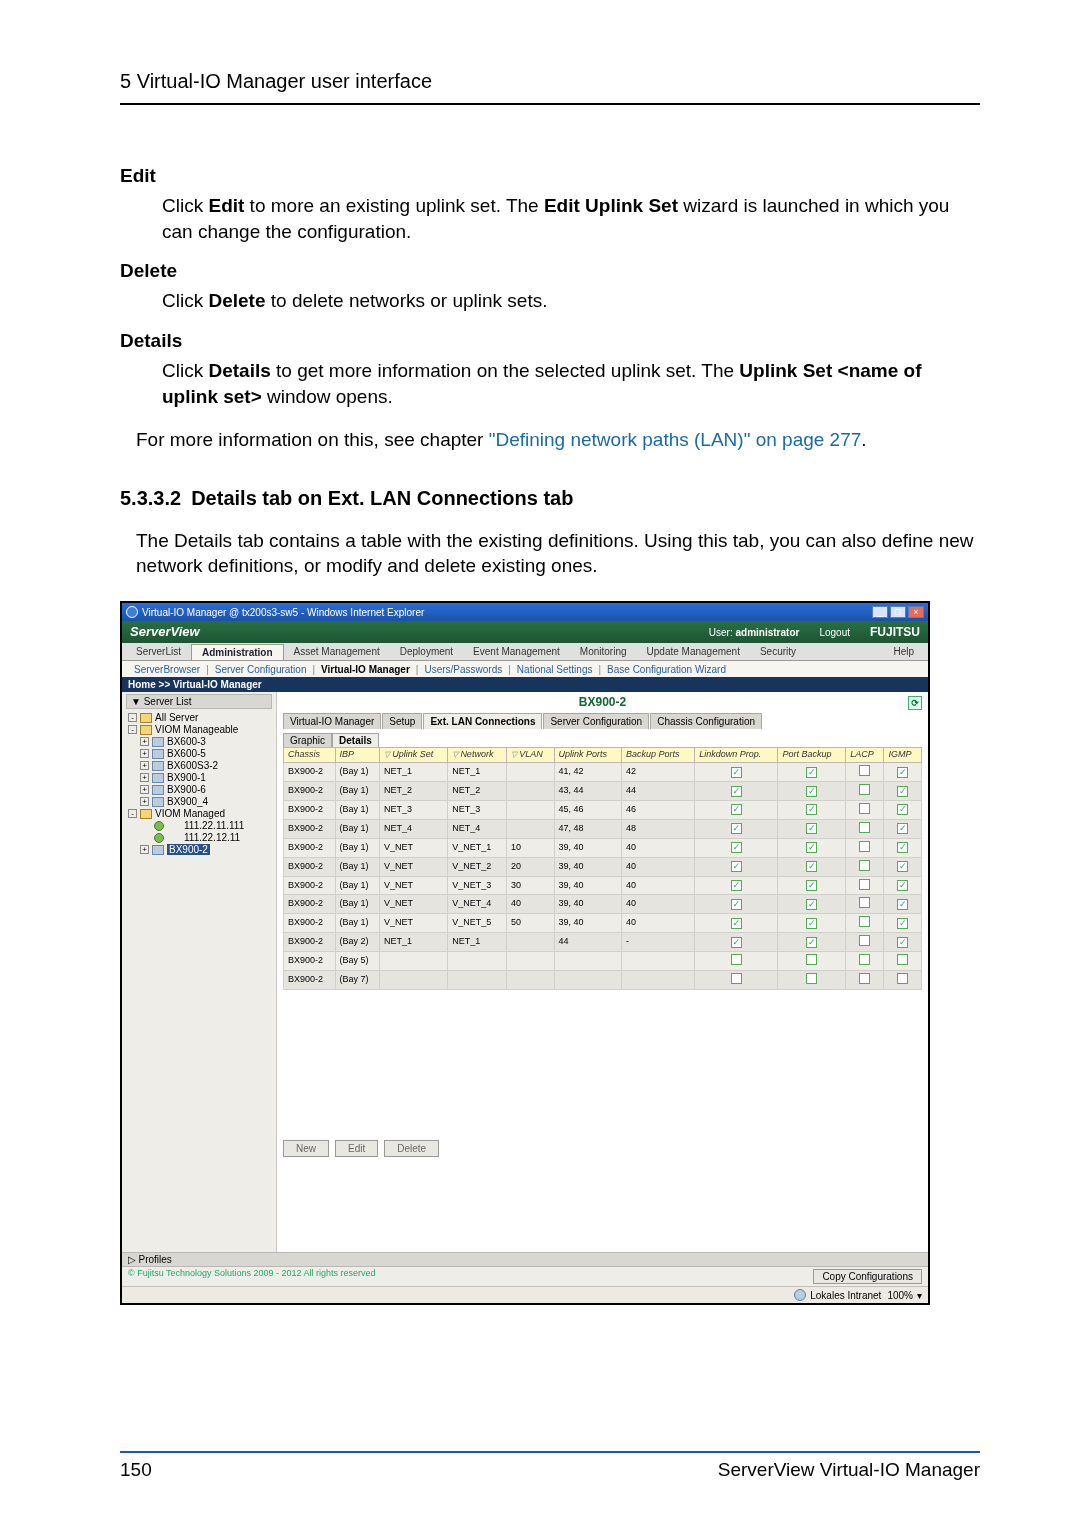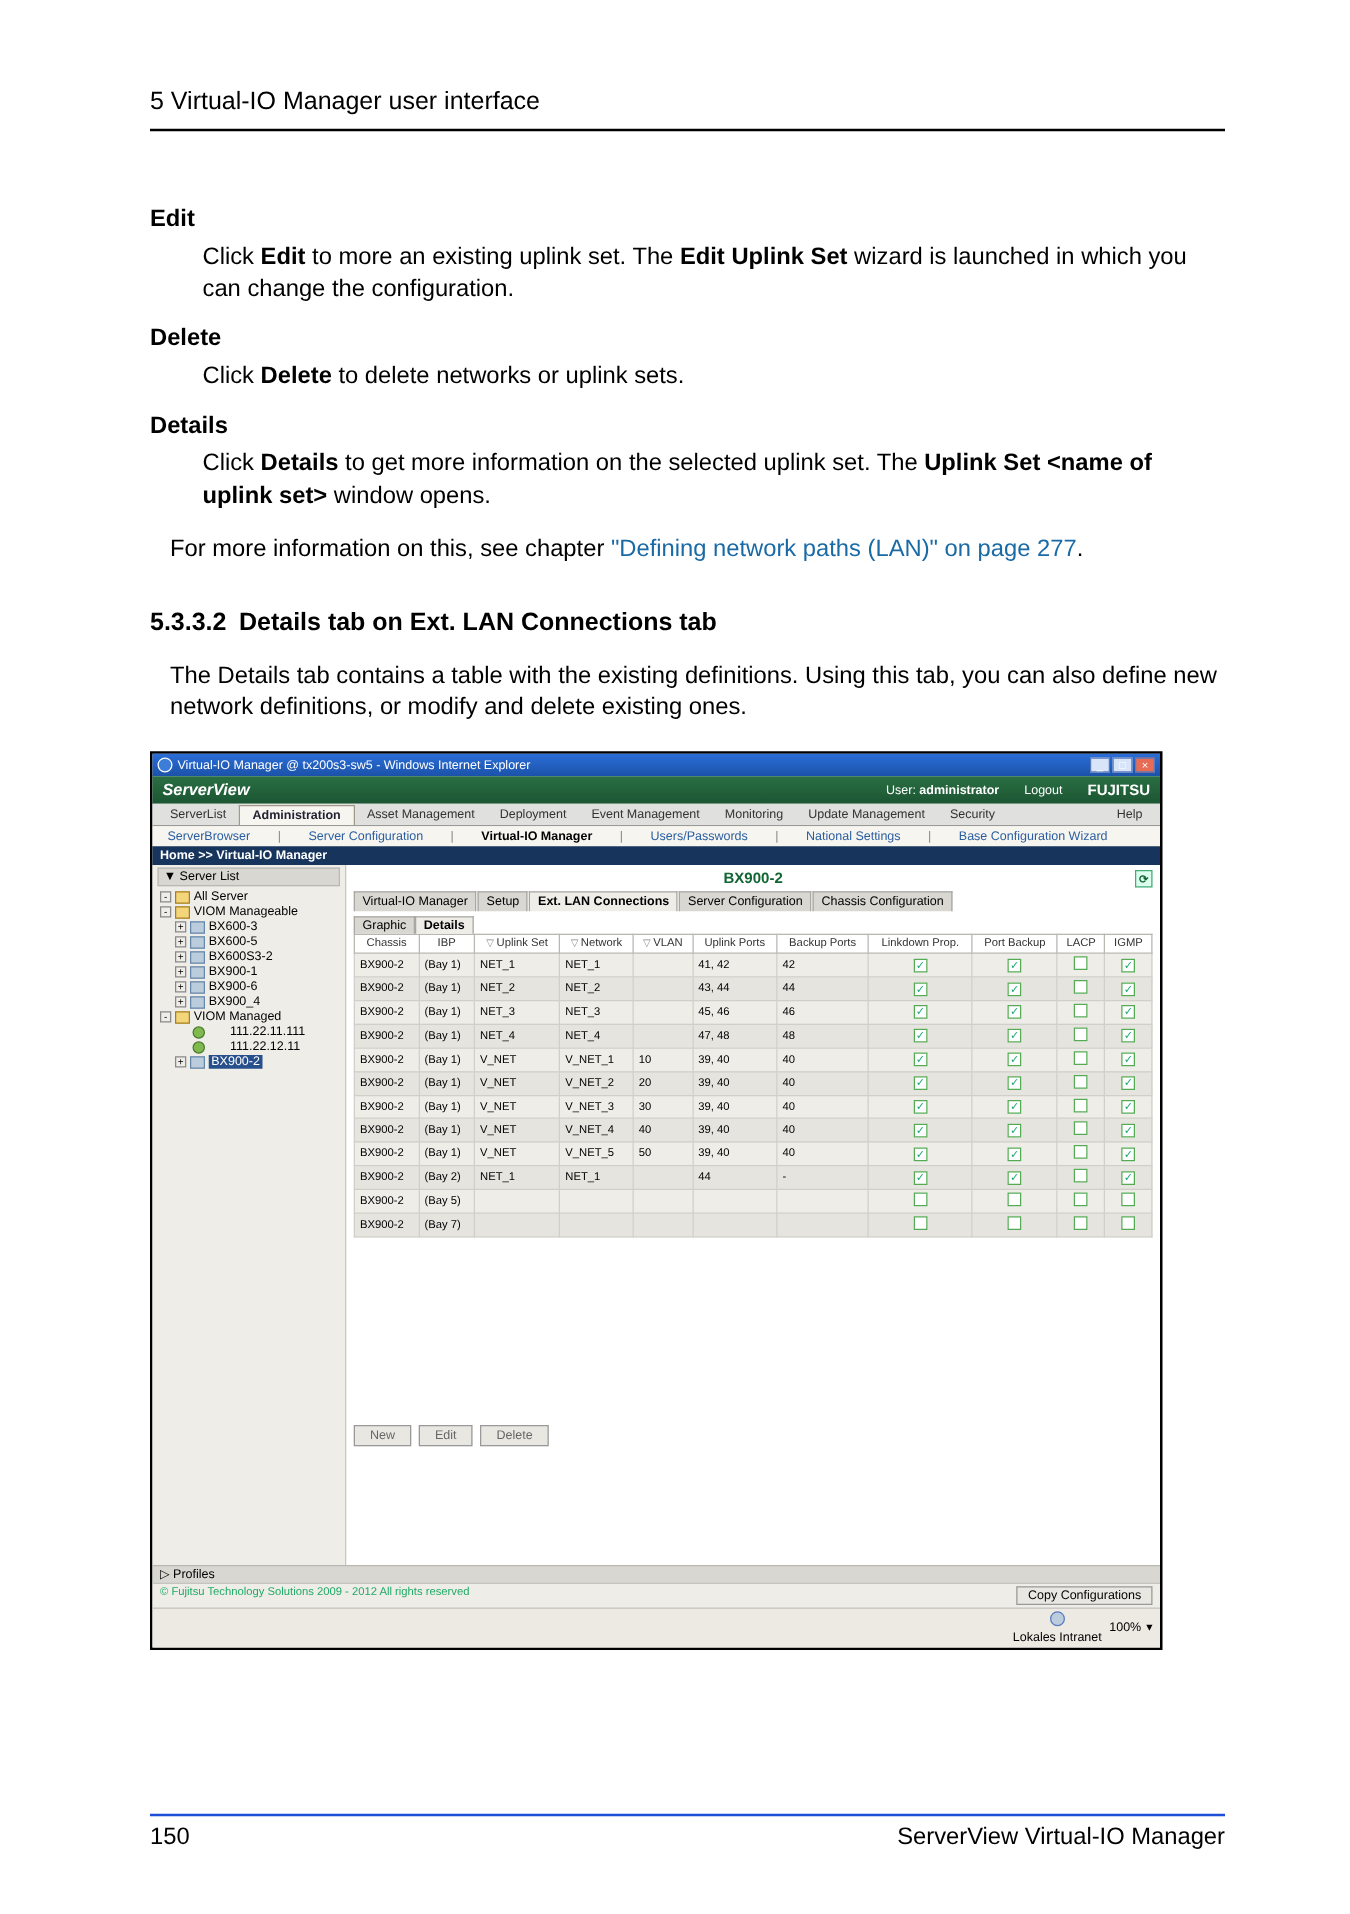--- a/index.html
+++ b/index.html
@@ -61,21 +61,21 @@
 
   .nav1 {
     display: flex; gap: 0; background: #e0e0de; padding: 0 4px; height: 18px;
     align-items:center; border-bottom:1px solid #9a9a98;
   }
   .nav1 .itm { padding: 2px 10px; color:#333; font-size:10px; }
   .nav1 .itm.active { background:#f7f5f0; border:1px solid #a09a88; border-bottom:none; font-weight:bold; color:#223; }
   .nav1 .help { margin-left:auto; }
 
   .nav2 {
-    display:flex; gap:16px; background:#f7f5f0; padding: 2px 6px; height:16px;
+    display:flex; gap:0; background:#f7f5f0; padding: 2px 6px; height:16px;
     align-items:center; font-size:10px; color:#2a5ea0;
   }
   .nav2 .itm { padding: 0 6px; }
   .nav2 .itm.active { font-weight:bold; color:#000; }
   .nav2 .sep { color:#888; }
 
   .crumbs { background:#16345c; color:#fff; padding:2px 6px; font-size:10px; font-weight:bold; }
 
   .main { display:flex; }
   .side {
@@ -103,38 +103,38 @@
   .tab.active { background:#eeede8; font-weight:bold; }
 
   .subtabs { display:flex; font-size:10px; margin-top:4px; }
   .subtab { padding:1px 6px; background:#d8d7d2; border:1px solid #a8a7a2; border-bottom:none; margin-right:0;}
   .subtab.active { background:#eeede8; font-weight:bold; }
 
   .grid {
     border-collapse: collapse; width:100%; font-size:9px;
     background:#eeede8; margin-top:0;
   }
-  .grid th { background:#ffffff; border:1px solid #b8b7b2; padding:2px 4px; font-weight:normal; text-align:center; color:#333; white-space:nowrap;}
+  .grid th { background:#fef9c3; border:1px solid #b8b7b2; padding:2px 4px; font-weight:normal; text-align:left; color:#333; white-space:nowrap;font-style:italic;}
   .grid td { border:1px solid #d0cfca; padding:2px 4px; white-space:nowrap; }
   .grid tr.alt td { background:#e5e4df; }
   .cb { width:11px; height:11px; border:1px solid #5a5; background:#fff; display:inline-block; text-align:center; line-height:9px; font-size:9px; color:#2a7; }
   .cb.empty { color:transparent; }
   .filter-ico { font-size:8px; color:#888; margin-right:2px; }
 
   .btnrow { margin-top: 150px; display:flex; gap:6px; }
   .btn { padding:2px 12px; border:1px solid #999; background:#e8e7e2; font-size:10px; color:#666; }
 
   .profiles-handle { background:#d8d7d2; border-top:1px solid #b8b7b2; padding:1px 6px; font-size:10px; }
   .footer-row { display:flex; justify-content:space-between; padding:2px 6px; background:#eeede8; border-top:1px solid #b8b7b2; }
   .footer-row .copy { font-size:9px; color:#2a6; }
   .footer-row .cfg { font-size:10px; padding:1px 8px; border:1px solid #999; background:#e8e7e2;}
 
   .ie-status { display:flex; justify-content:flex-end; gap:6px; align-items:center;
     background:#eceae3; border-top:1px solid #c0c0bd; padding:2px 6px; font-size:10px;}
-  .lok { display:flex; gap:4px; align-items:center;flex-direction:column; }
+  .lok { display:flex; gap:4px; align-items:flex-end; }
   .globe { width:12px; height:12px; border:1px solid #5a7bbd; background:#bcd; border-radius:50%; }
   .zoom { display:flex; gap:4px; align-items:center; }
 
   .pg-footer {
     position: absolute; bottom: 50px; left: 120px; right: 100px;
     border-top: 2px solid #1d4ed8; padding-top: 6px;
     display: flex; justify-content: space-between;
     font-size: 19px;
   }
 </style>

